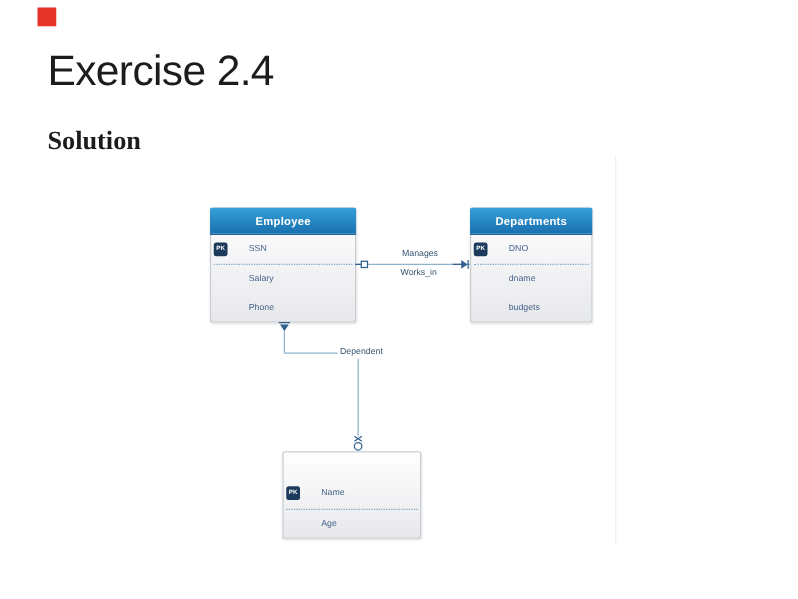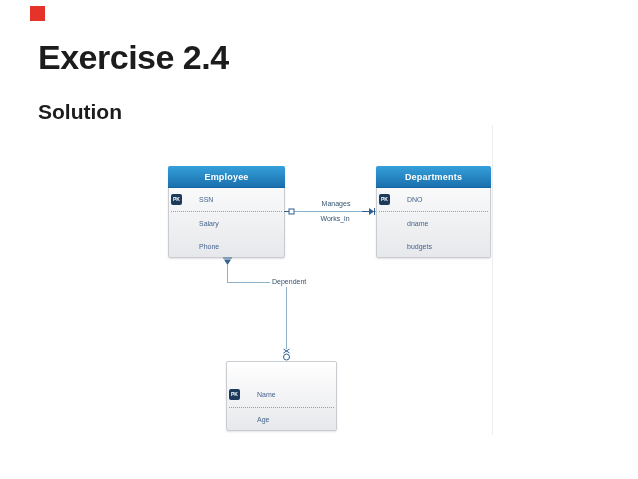--- a/index.html
+++ b/index.html
@@ -2,25 +2,25 @@
 <html><head>
 <meta charset="utf-8">
 <style>
   html,body{margin:0;padding:0;background:#ffffff;}
   .slide{
     position:relative;width:638px;height:479px;background:#ffffff;overflow:hidden;
     font-family:"Liberation Sans", sans-serif;
   }
   .red-square{position:absolute;left:30px;top:6px;width:15px;height:15px;background:#e5332a;}
   .title{
-    position:absolute;left:38px;top:38px;margin:0;font-size:34px;font-weight:700;
+    position:absolute;left:38px;top:38px;margin:0;font-size:34px;font-weight:400;
     color:#1c1c1c;letter-spacing:-0.5px;
   }
   .subtitle{
-    position:absolute;left:38px;top:100px;margin:0;font-size:21px;font-weight:700;color:#1c1c1c;
+    position:absolute;left:38px;top:100px;margin:0;font-size:21px;font-weight:700;color:#1c1c1c;font-family:Liberation Serif, serif;
   }
   .canvas-edge{position:absolute;left:492px;top:125px;width:1px;height:310px;background:#eceef1;}
 
   
   .entity{
     position:absolute;border:1px solid #c9cdd2;border-radius:2px;
     box-shadow:0 1px 2px rgba(0,0,0,0.12);background:linear-gradient(#ffffff,#e7e8eb);
     box-sizing:border-box;
   }
   .entity-header{
@@ -68,21 +68,21 @@
         <div class="pk-row">
           <span class="pk-badge">PK</span>
           <span class="pk-attr">SSN</span>
         </div>
         <div class="sep" style="top:24px;"></div>
         <span class="attr" style="top:33px;">Salary</span>
         <span class="attr" style="top:56px;">Phone</span>
       </div>
     </div>
 
-    <div class="entity" style="left:376px;top:166px;width:115px;height:92px;">
+    <div class="entity" style="left:376px;top:166px;width:98px;height:92px;">
       <div class="entity-header">Departments</div>
       <div class="entity-body">
         <div class="pk-row">
           <span class="pk-badge">PK</span>
           <span class="pk-attr">DNO</span>
         </div>
         <div class="sep" style="top:24px;"></div>
         <span class="attr" style="top:33px;">dname</span>
         <span class="attr" style="top:56px;">budgets</span>
       </div>

